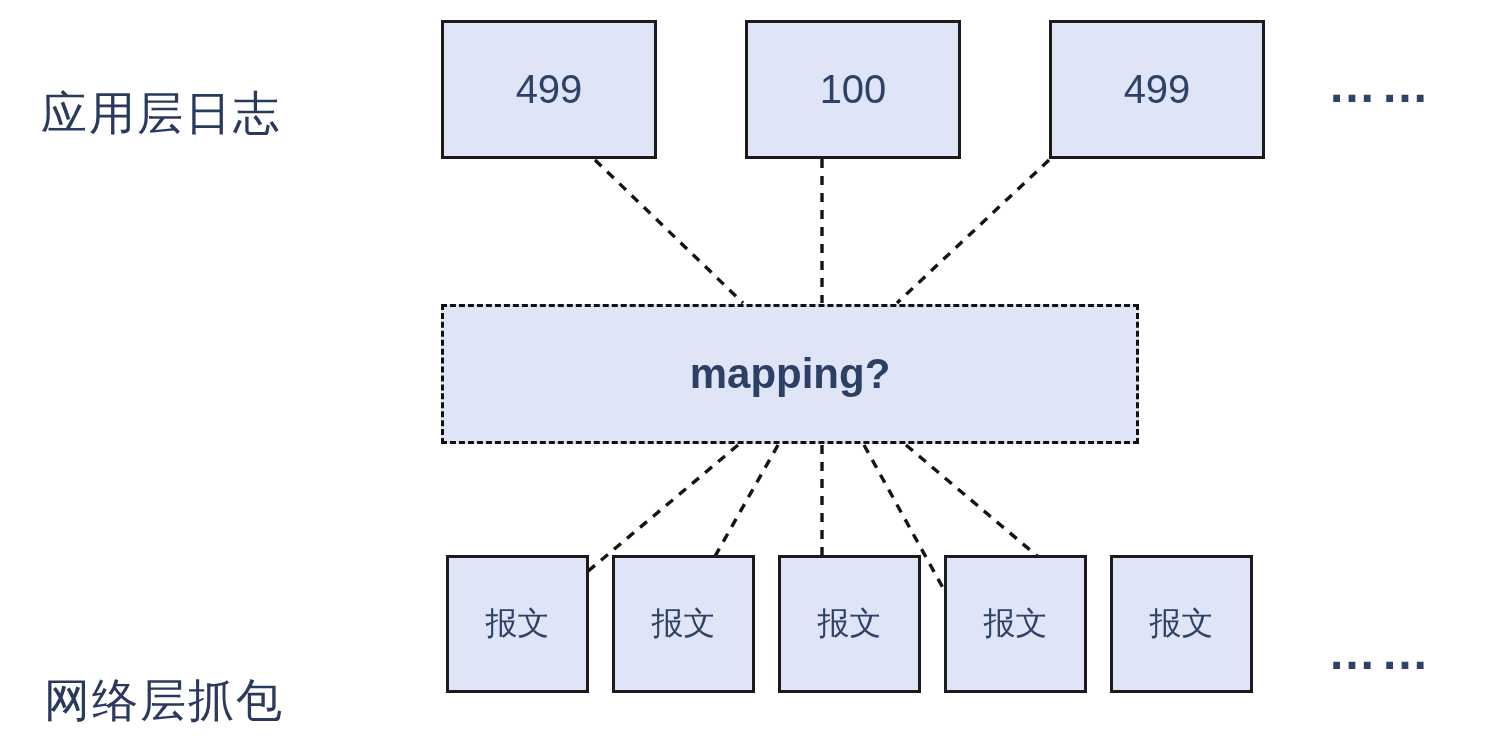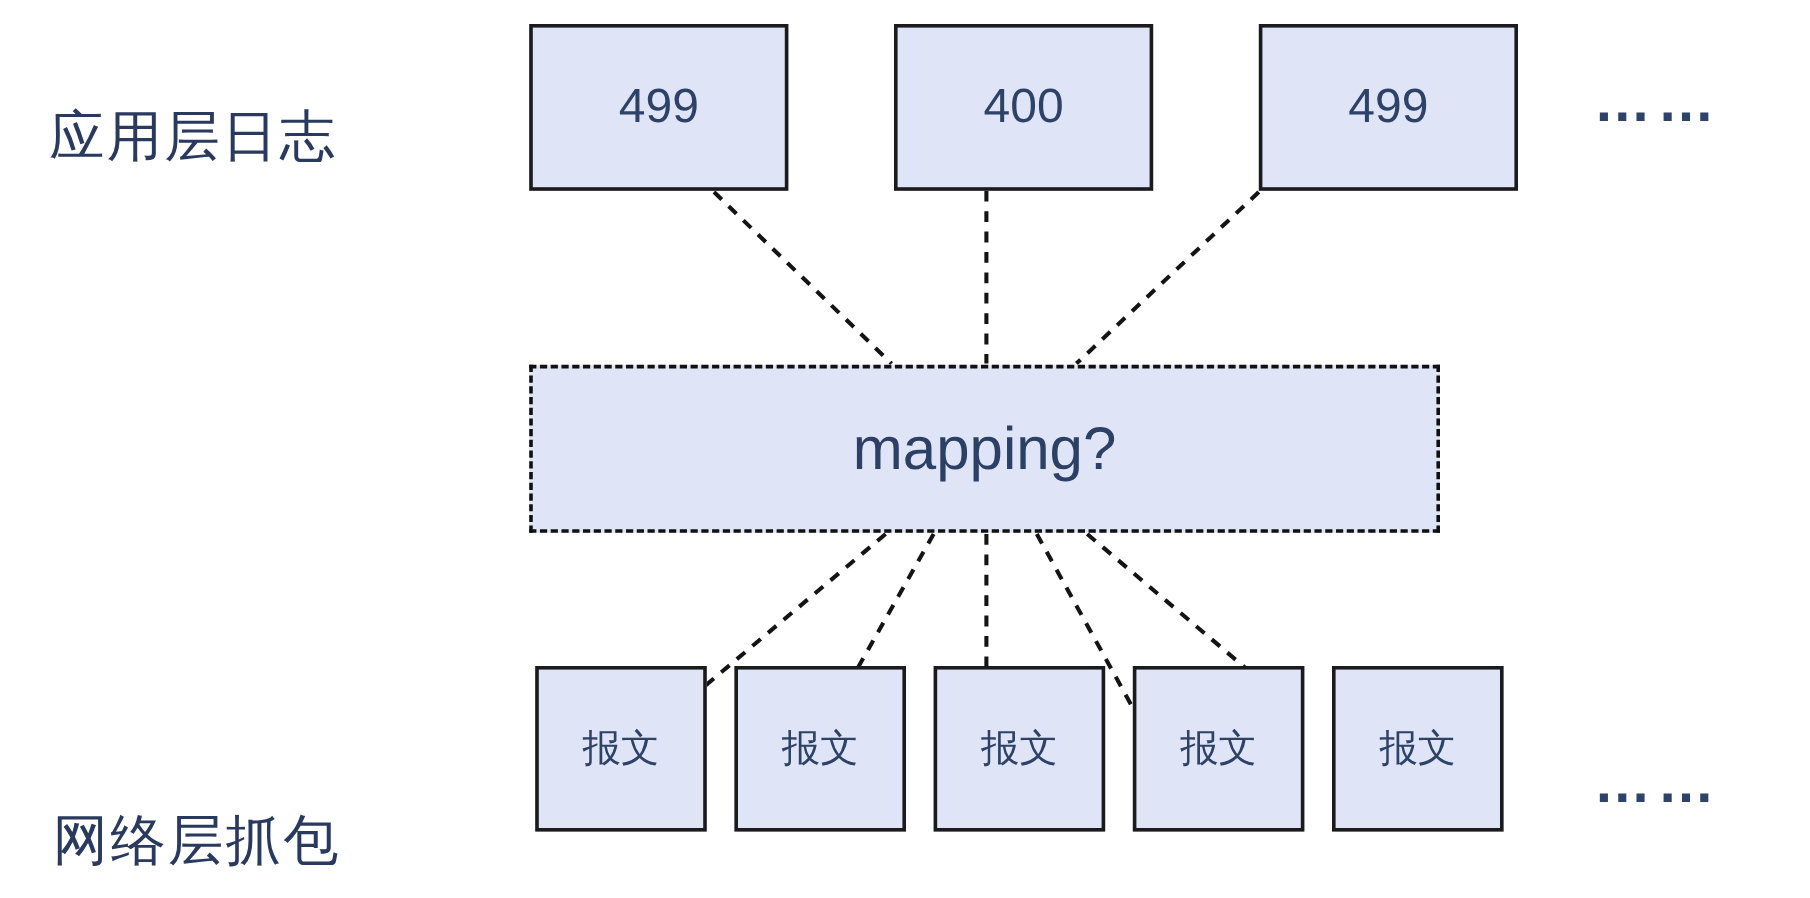--- a/index.html
+++ b/index.html
@@ -38,25 +38,26 @@
     margin-left: 32px;
   }
   .tbox { top: 20px; width: 216px; height: 139px; font-size: 40px; }
   .tbox.b0 { left: 409px; }
   .tbox.b1 { left: 713px; }
   .tbox.b2 { left: 1017px; }
 
   .mapping {
     left: 409px;
     top: 304px;
-    width: 759px;
+    width: 698px;
     height: 140px;
     border: 3px dashed #111111;
-    font-size: 50px;
+    font-size: 42px;
     color: #2c4066;
+    font-weight: bold;
   }
 
   .bbox { top: 555px; width: 143px; height: 138px; font-size: 32px; }
   .bbox.b0 { left: 414px; }
   .bbox.b1 { left: 580px; }
   .bbox.b2 { left: 746px; }
   .bbox.b3 { left: 912px; }
   .bbox.b4 { left: 1078px; }
 
   .ellipsis {
@@ -99,21 +100,21 @@
     <line x1="1049" y1="160" x2="897" y2="303"></line>
 
     <line x1="738" y1="445" x2="568" y2="588"></line>
     <line x1="778" y1="445" x2="697" y2="588"></line>
     <line x1="822" y1="445" x2="822" y2="588"></line>
     <line x1="864" y1="445" x2="943" y2="588"></line>
     <line x1="906" y1="445" x2="1075" y2="588"></line>
   </svg>
 
   <div class="node tbox b0">499</div>
-  <div class="node tbox b1">400</div>
+  <div class="node tbox b1">100</div>
   <div class="node tbox b2">499</div>
 
   <div class="ellipsis top">……</div>
 
   <div class="node mapping">mapping?</div>
 
   <div class="node bbox b0">报文</div>
   <div class="node bbox b1">报文</div>
   <div class="node bbox b2">报文</div>
   <div class="node bbox b3">报文</div>

